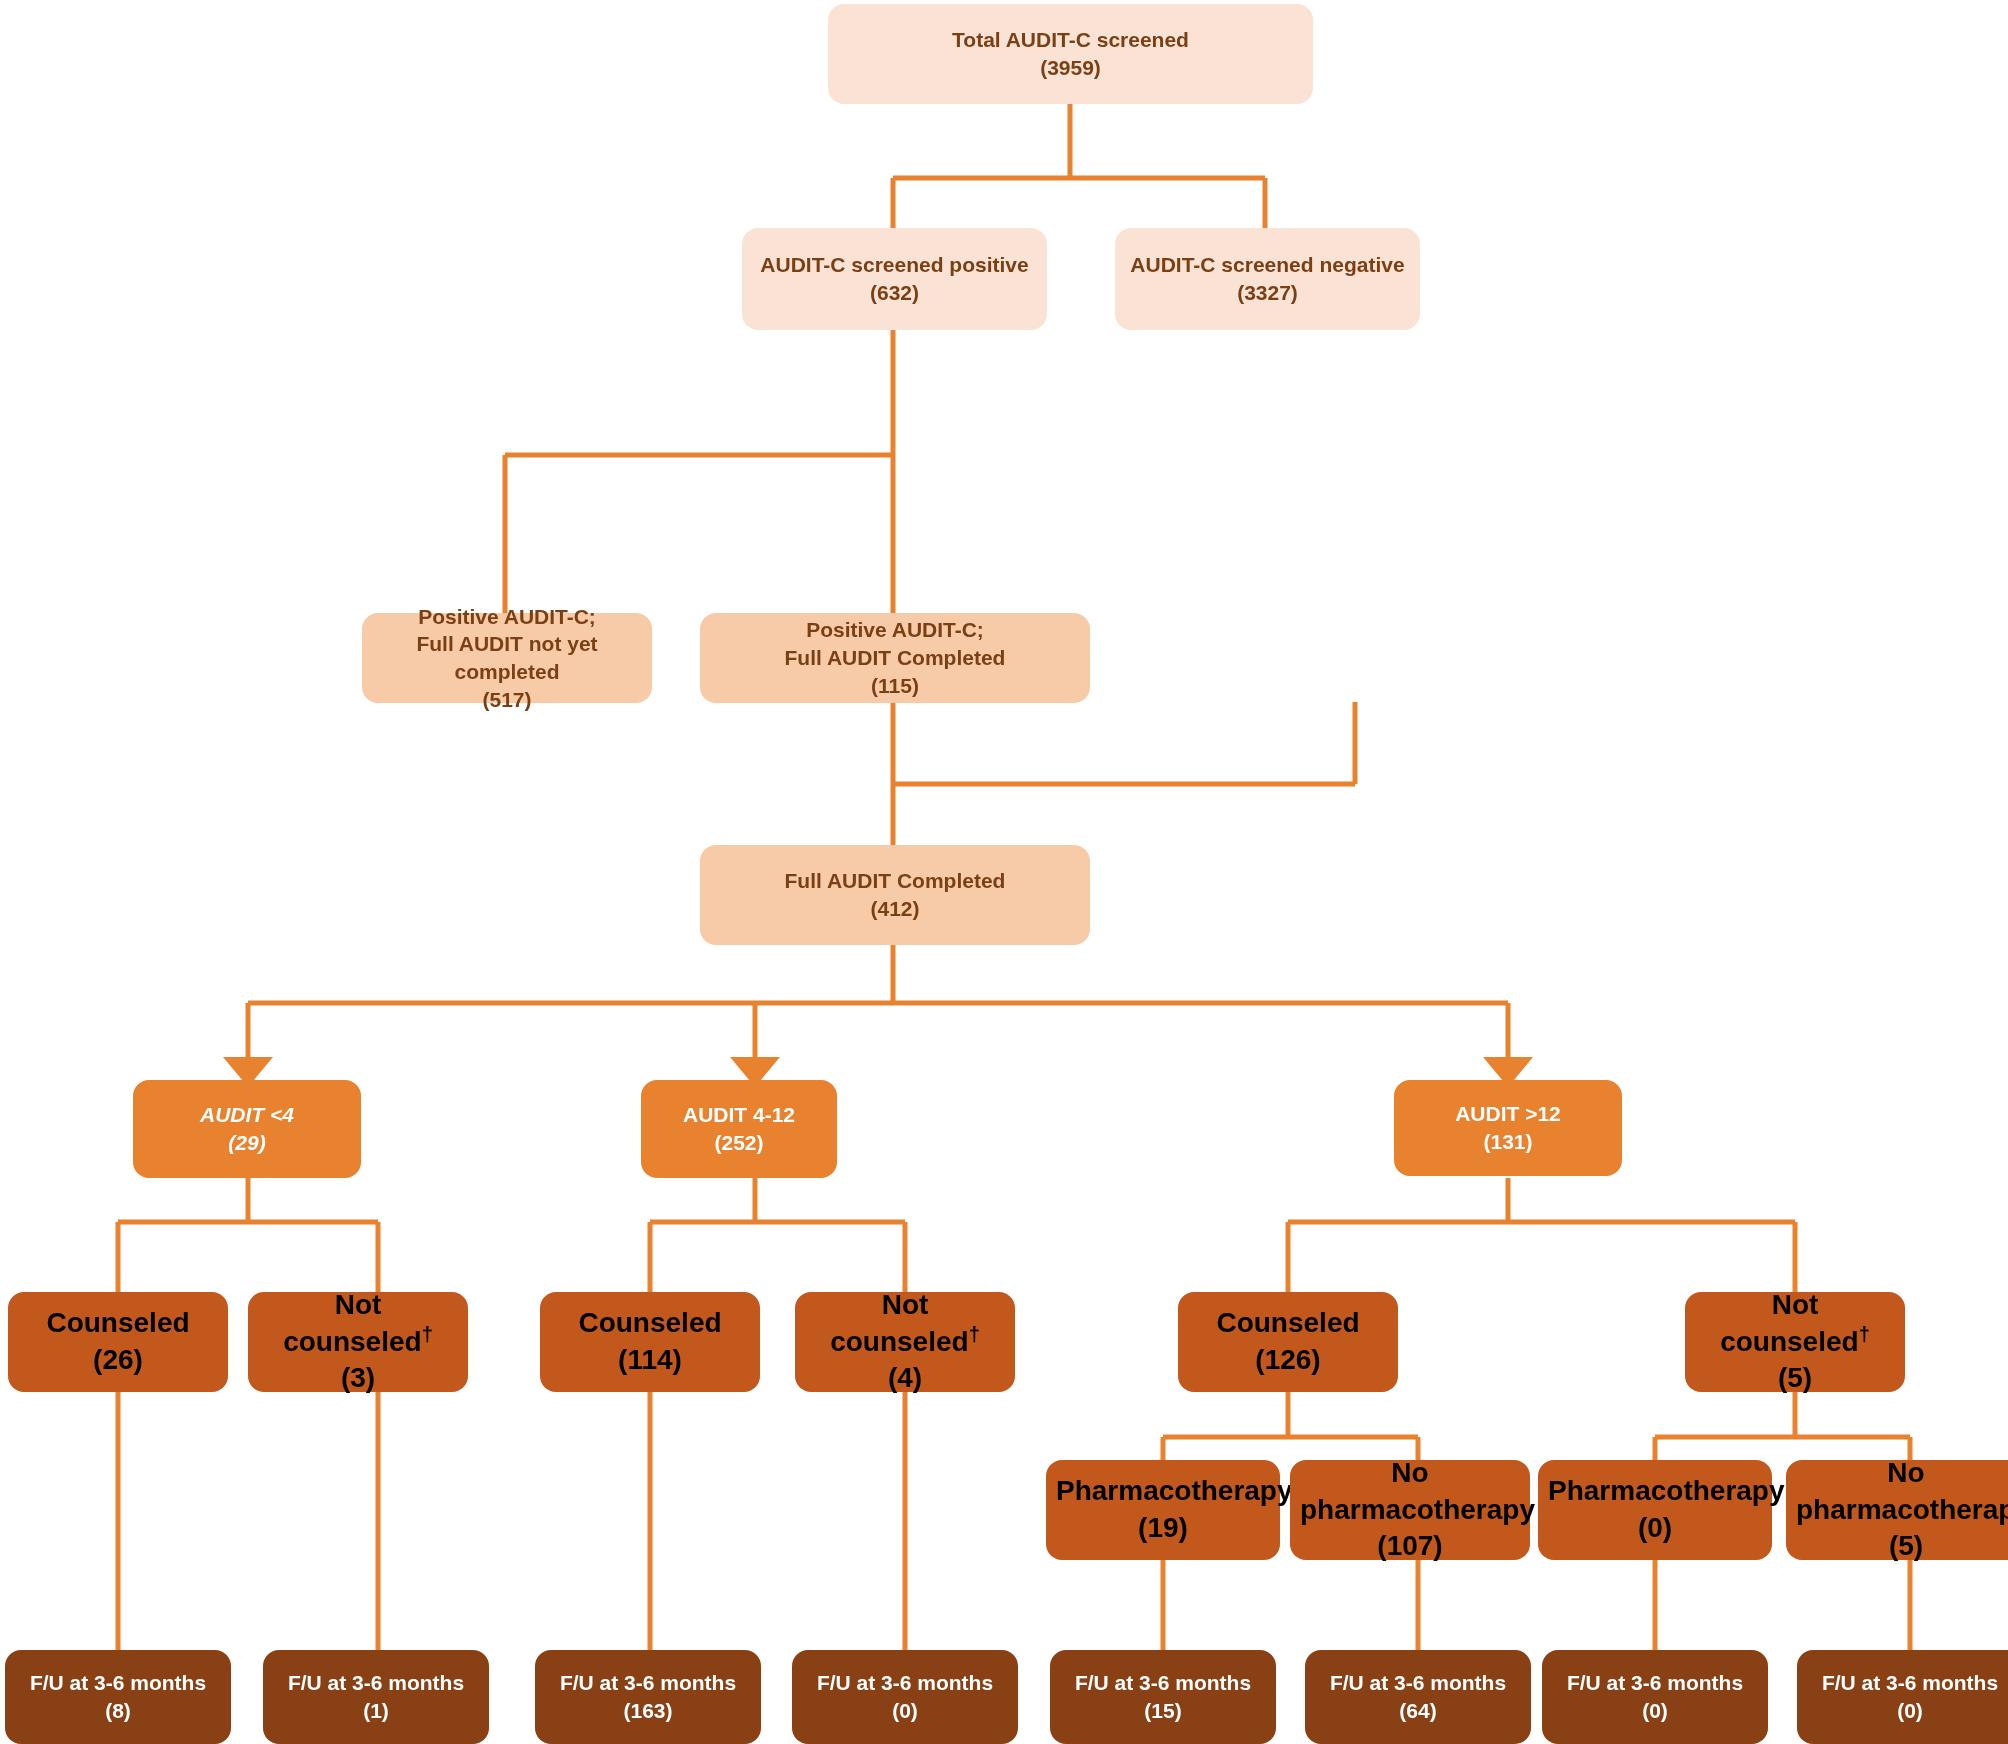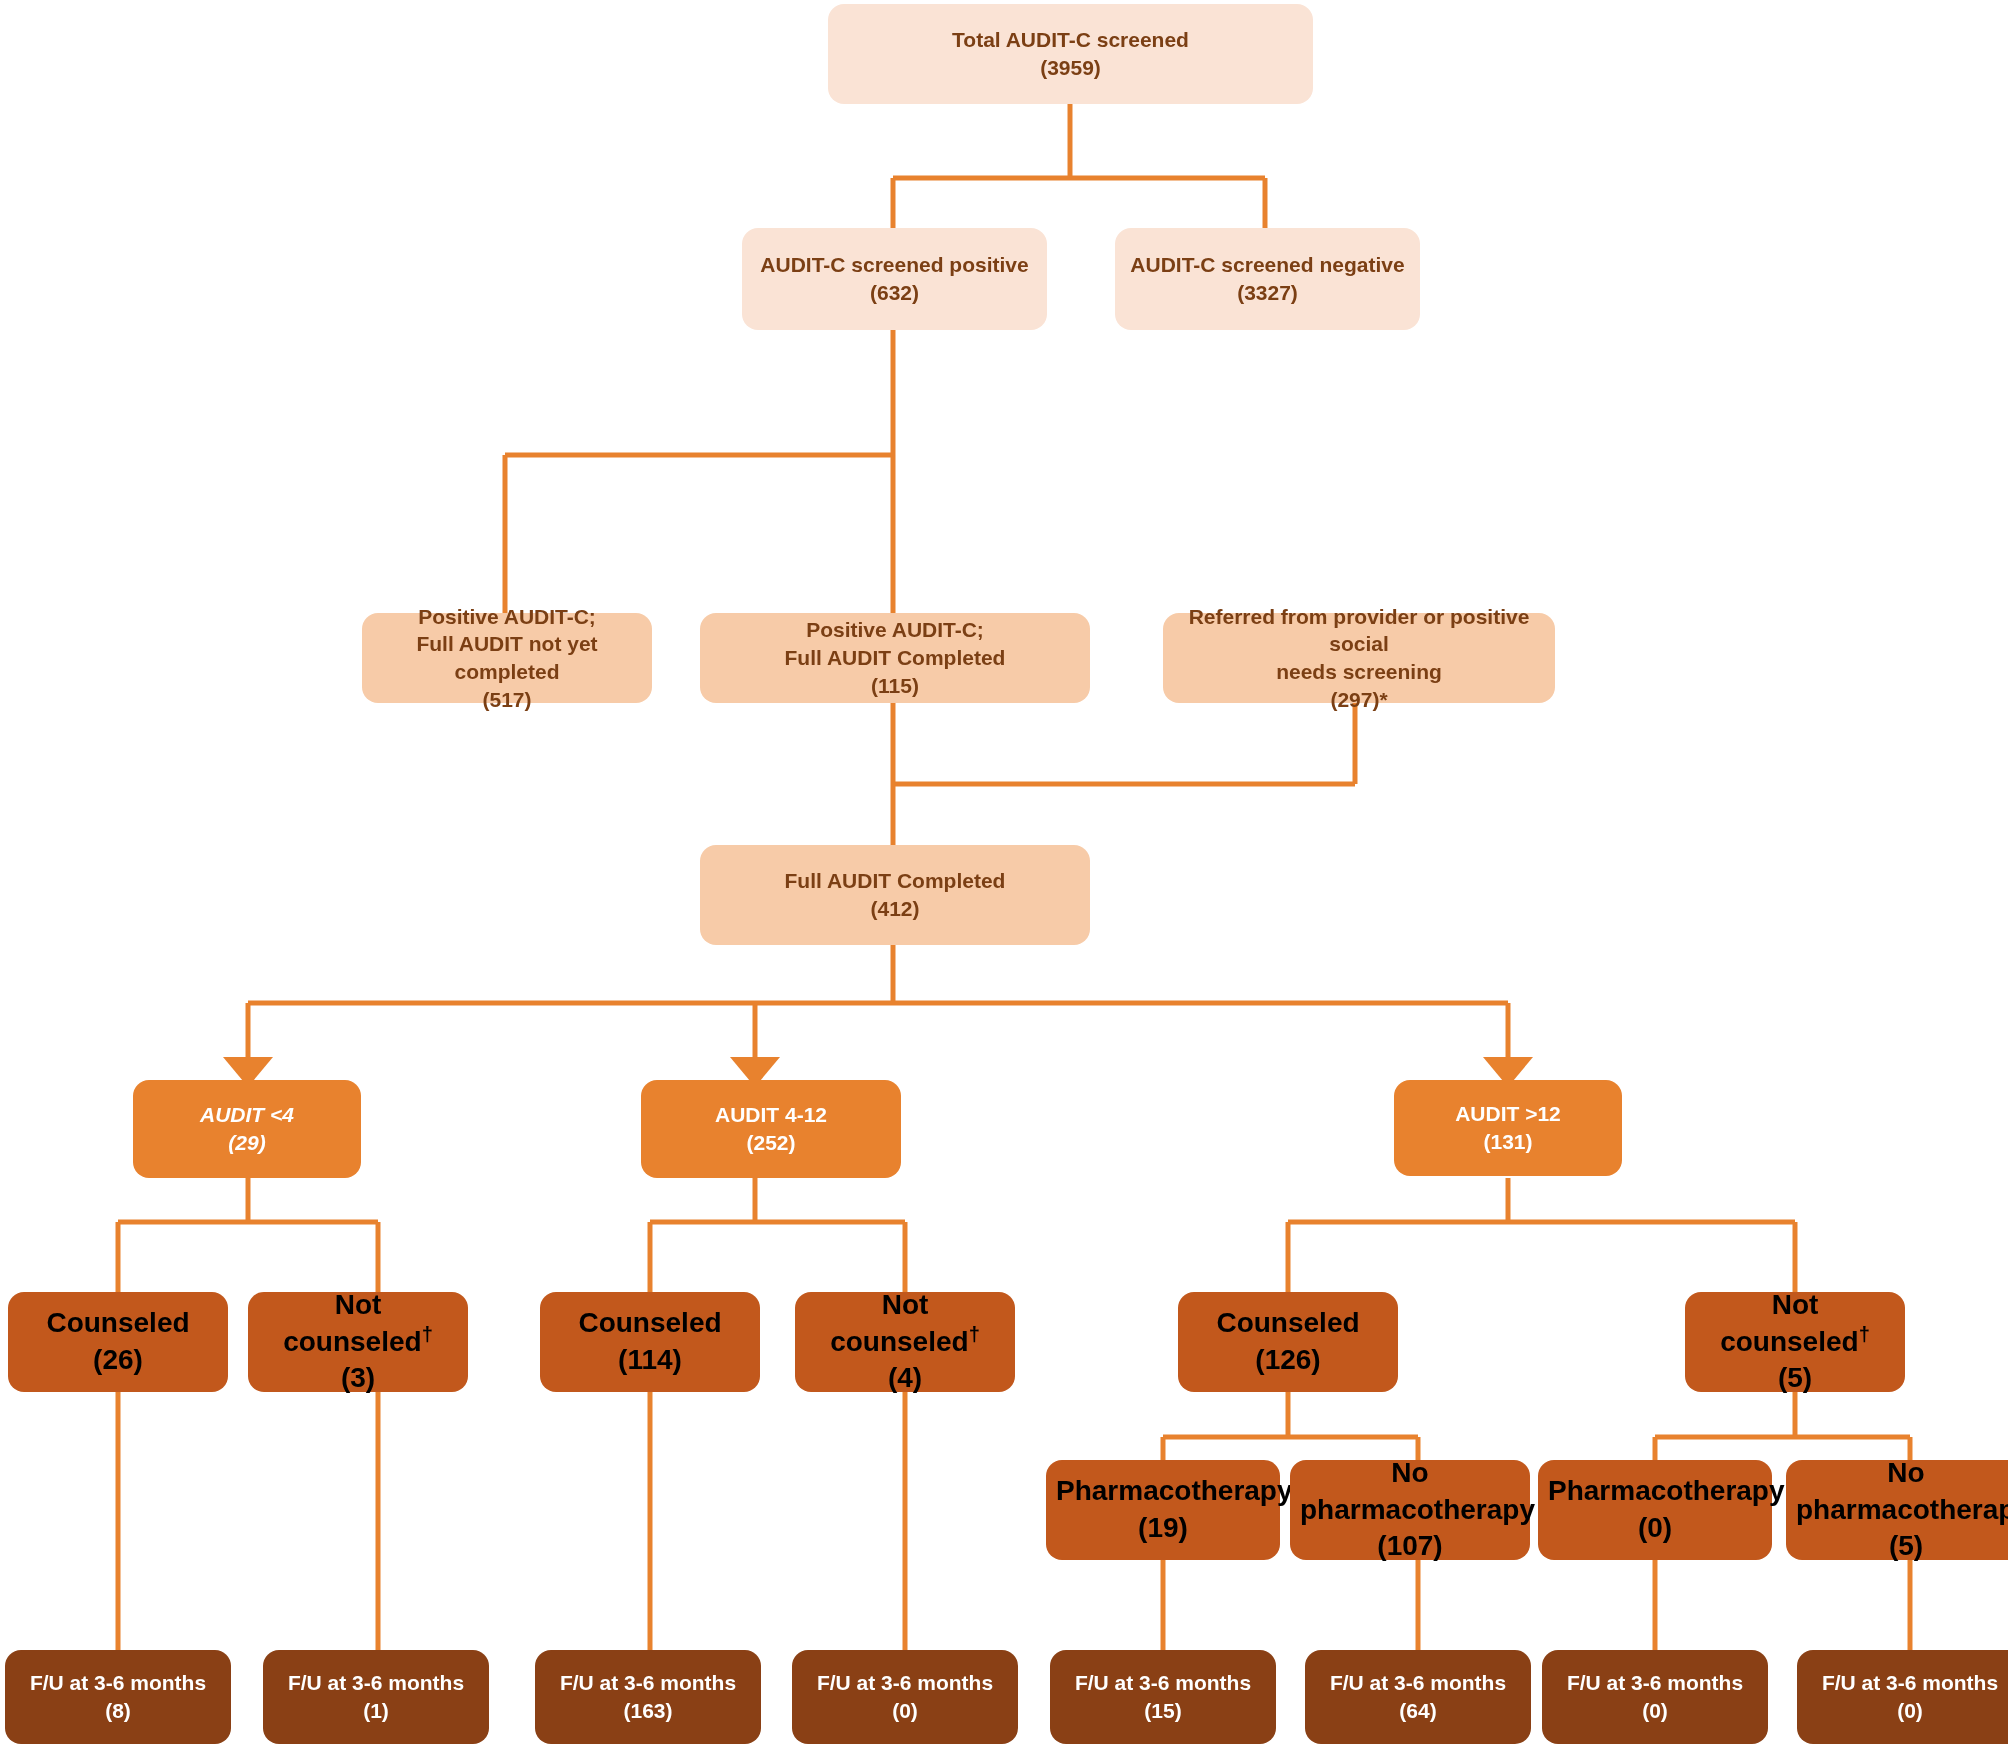--- a/index.html
+++ b/index.html
@@ -150,43 +150,36 @@
   </div>
 
   <div class="node lvl-b" style="left:700px;top:613px;width:390px;height:90px;">
     <div class="txt">
       <span>Positive AUDIT-C;</span><br>
       <span>Full AUDIT Completed</span>
       <span class="count">(115)</span>
     </div>
   </div>
 
-  <div class="node lvl-b" style="left:1163px;top:613px;width:392px;height:90px;">
-    <div class="txt">
-      <span>Referred from provider or positive social</span><br>
-      <span>needs screening</span>
-      <span class="count">(297)*</span>
-    </div>
-  </div>
 
   <div class="node lvl-b" style="left:700px;top:845px;width:390px;height:100px;">
     <div class="txt">
       <span>Full AUDIT Completed</span>
       <span class="count">(412)</span>
     </div>
   </div>
 
   <div class="node lvl-c" style="left:133px;top:1080px;width:228px;height:98px;font-style:italic;">
     <div class="txt">
       <span>AUDIT &lt;4</span>
       <span class="count">(29)</span>
     </div>
   </div>
 
-  <div class="node lvl-c" style="left:641px;top:1080px;width:260px;height:98px;">
+  <div class="node lvl-c" style="left:641px;top:1080px;width:196px;height:98px;">
     <div class="txt">
       <span>AUDIT 4-12</span>
       <span class="count">(252)</span>
     </div>
   </div>
 
   <div class="node lvl-c" style="left:1394px;top:1080px;width:228px;height:96px;">
     <div class="txt">
       <span>AUDIT &gt;12</span>
       <span class="count">(131)</span>

